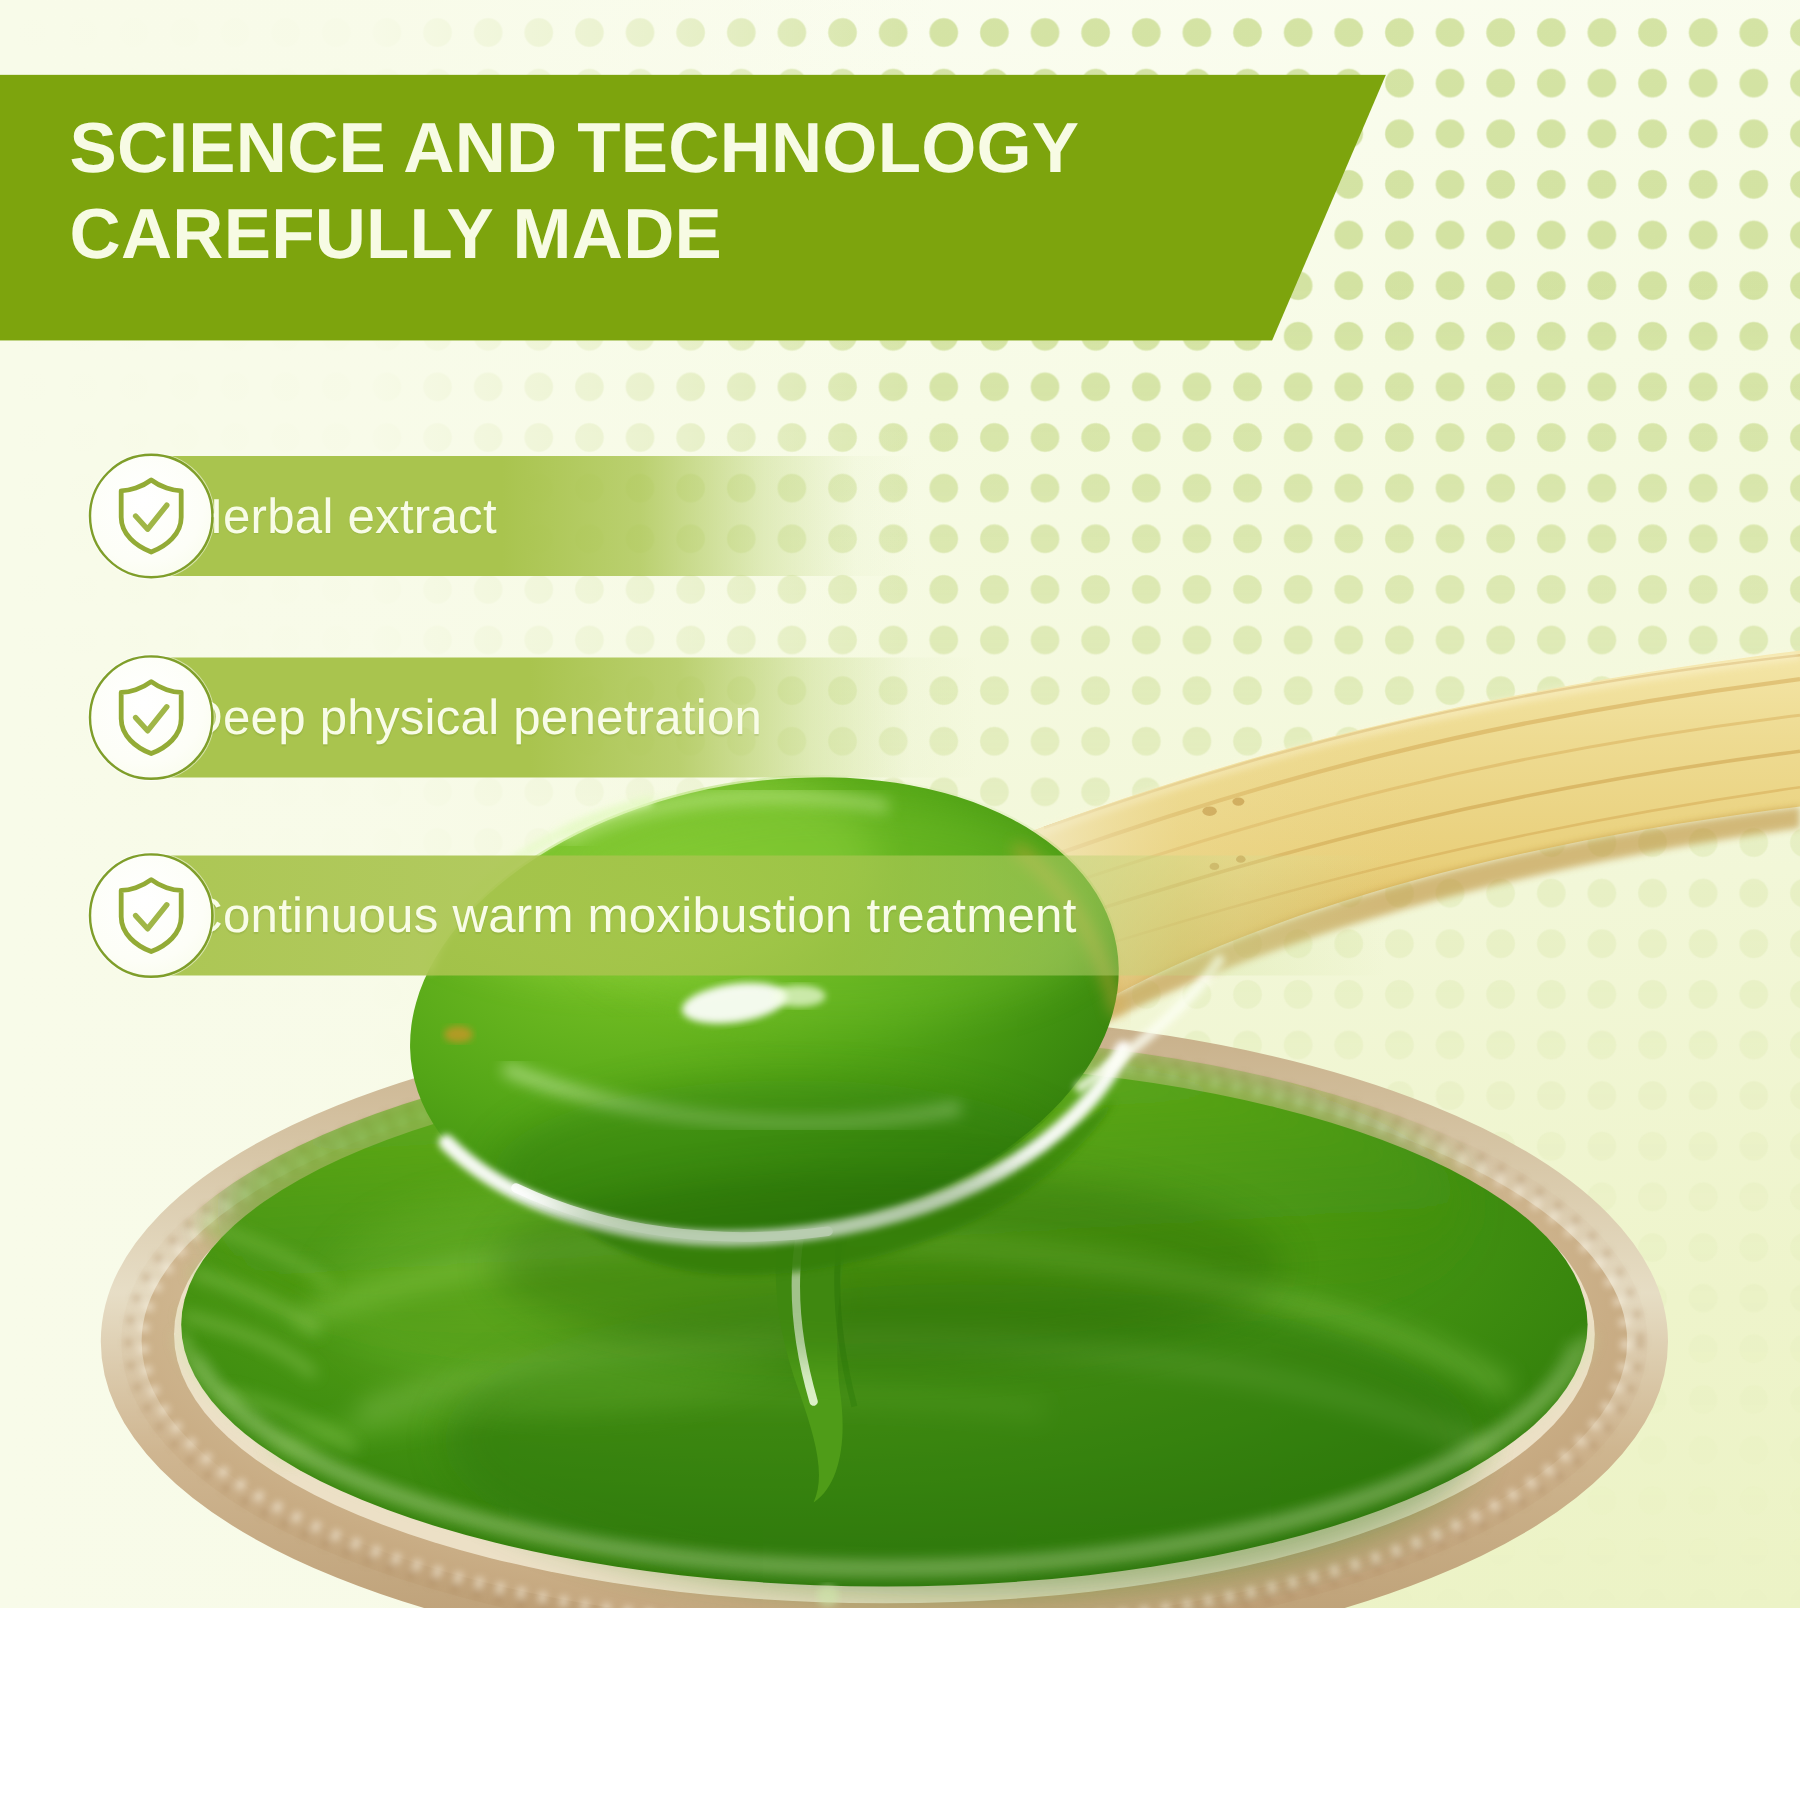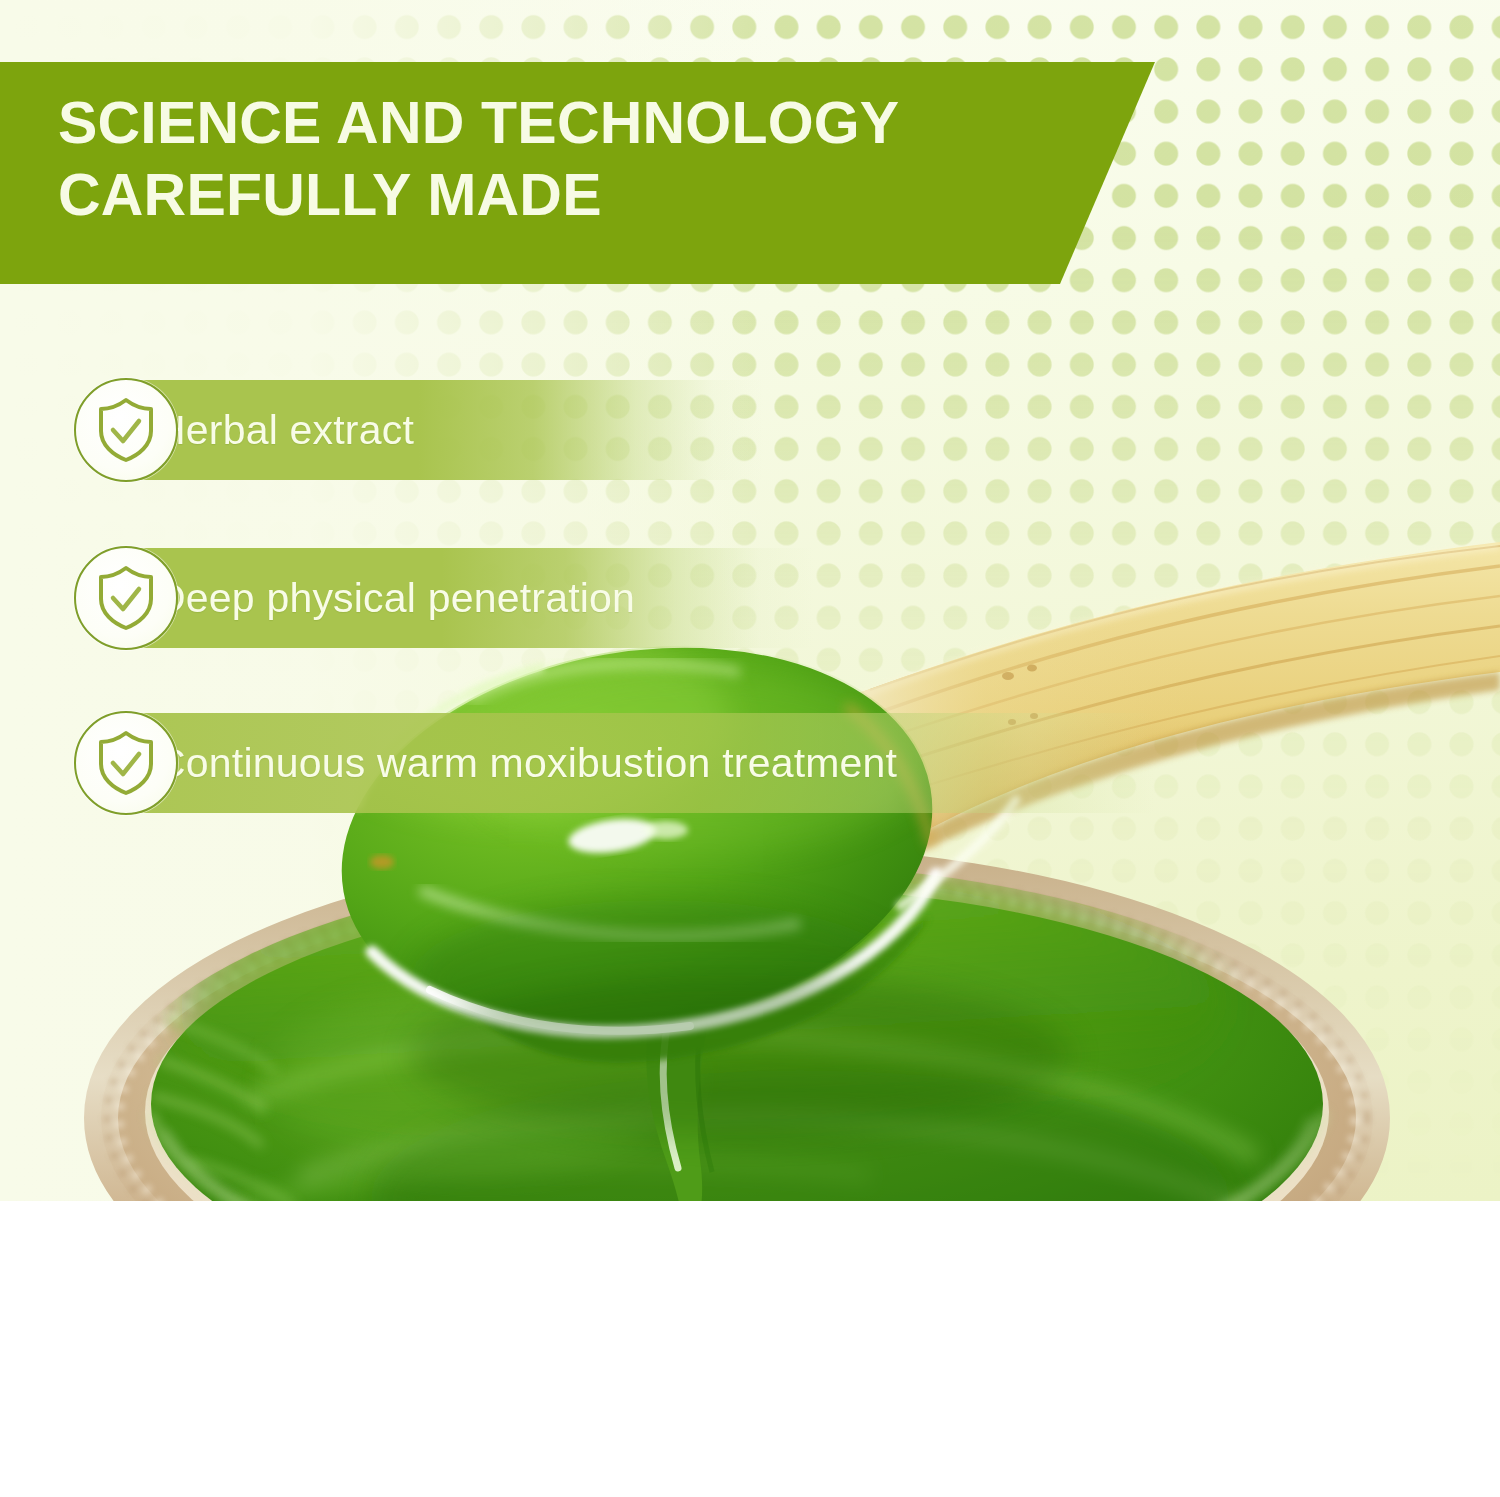--- a/index.html
+++ b/index.html
@@ -2,21 +2,21 @@
 <html><head>
 <meta charset="utf-8">
 <style>
   html,body{margin:0;padding:0;}
   body{
     width:1500px;height:1497px;
     font-family:"Liberation Sans",sans-serif;
     overflow:hidden;
   }
   #stage{
-    position:relative;width:1500px;height:1201px;
+    position:relative;width:1500px;height:1340px;
     background:linear-gradient(175deg,#fbfdf1 0%,#f7fbe6 28%,#f2f7d8 58%,#eef4cb 82%,#ecf3c6 100%);
     overflow:hidden;
   }
 
   
   .dots{
     position:absolute;inset:0;
     background-image:radial-gradient(circle, rgba(181,206,104,0.55) 38%, rgba(181,206,104,0) 42%);
     background-size:42.2px 42.2px;
     background-position:6px 6px;

